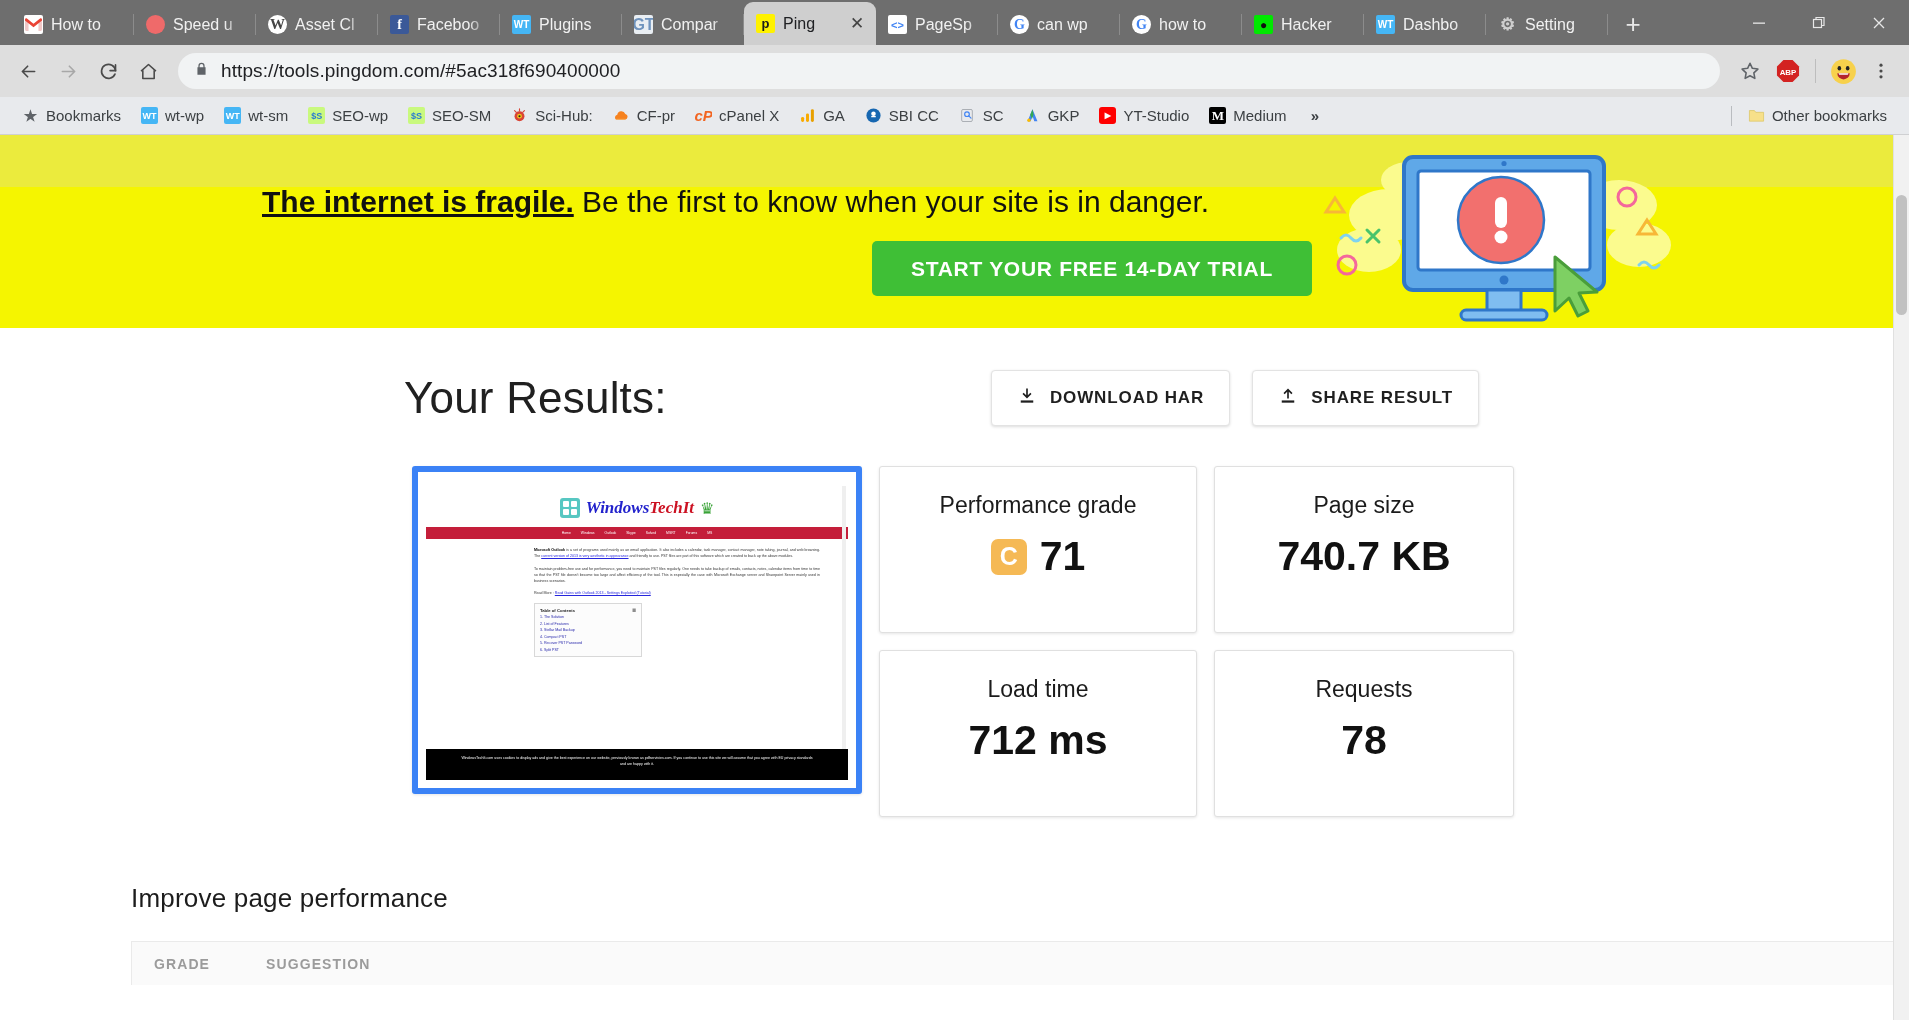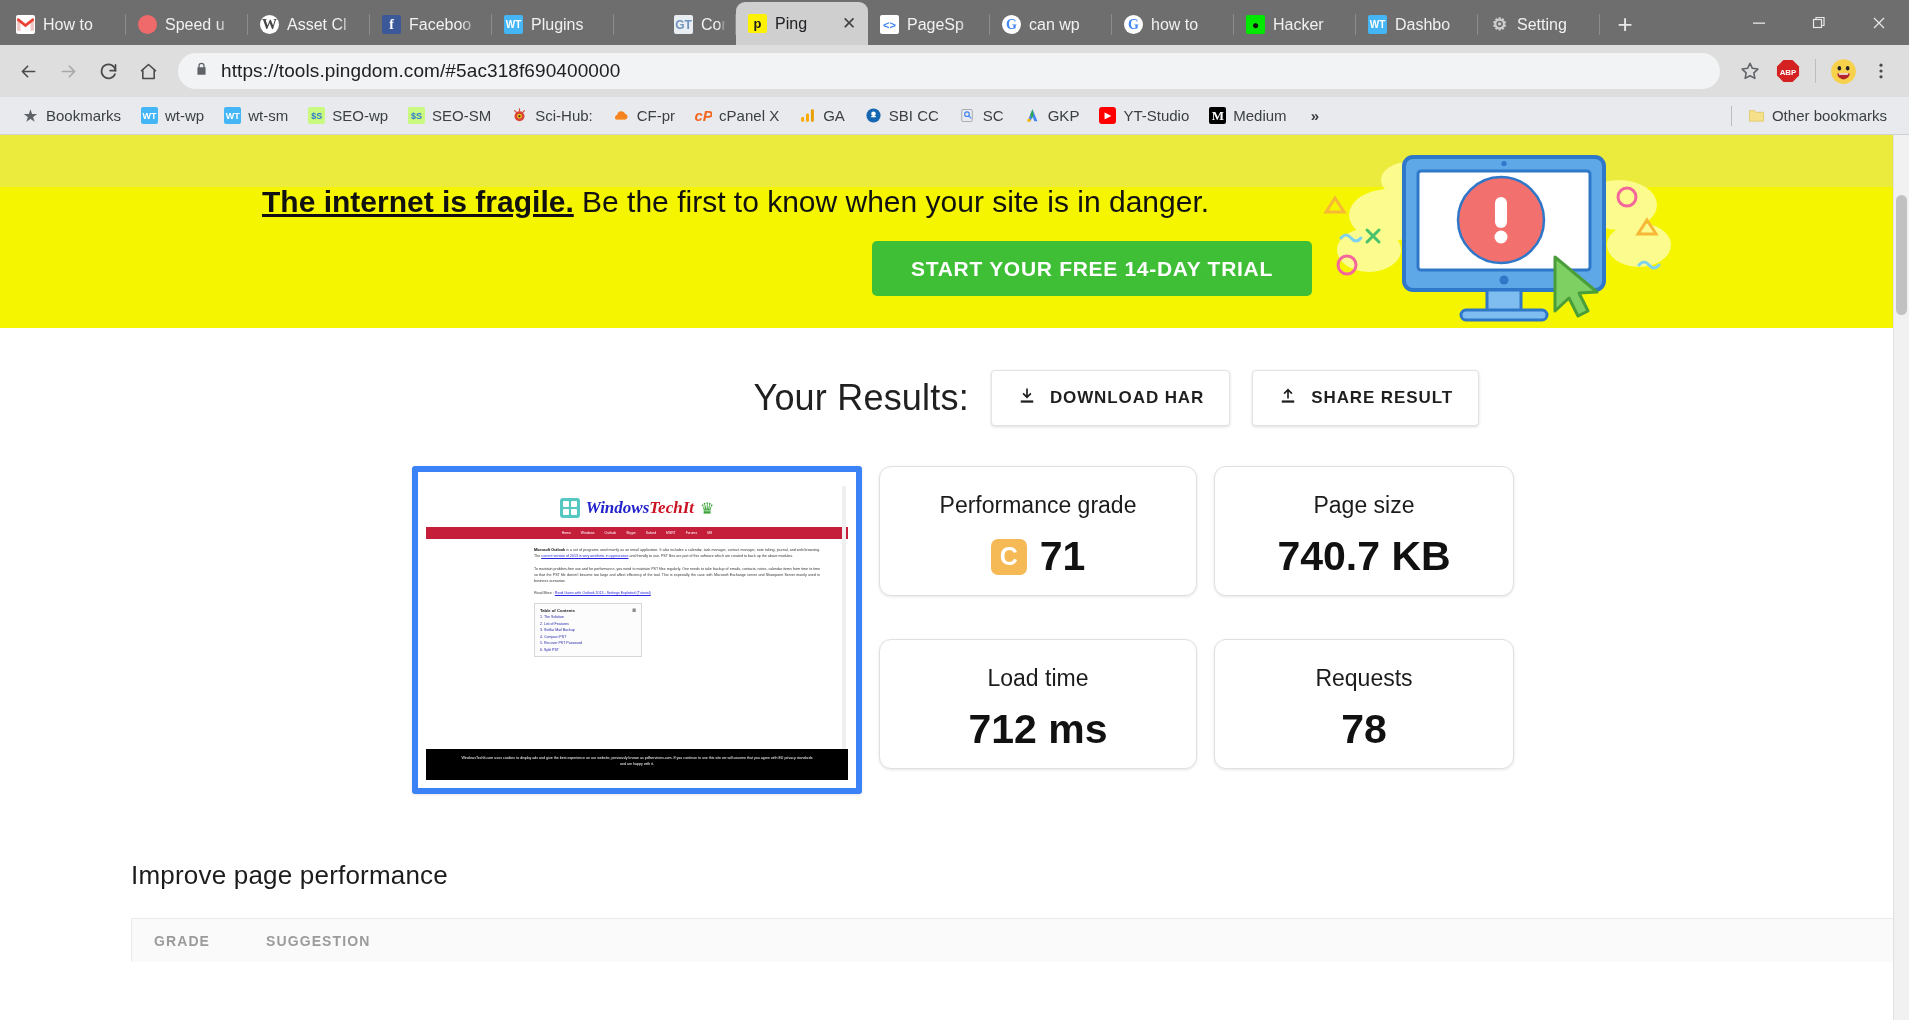--- a/index.html
+++ b/index.html
@@ -8,21 +8,21 @@
     overflow: hidden;
     font-family: "Liberation Sans", sans-serif;
     background: #ffffff;
   }
 
   
   .browser { width: 1909px; height: 1020px; position: relative; }
 
   .tabstrip {
     height: 45px; background: #6e6e6e;
-    display: flex; align-items: flex-end; padding-left: 4px;
+    display: flex; align-items: flex-end; padding-left: 12px;
     position: relative;
   }
   .tab {
     height: 41px; width: 122px;
     display: flex; align-items: center; gap: 8px;
     padding: 0 10px 0 12px;
     position: relative; flex: 0 0 auto;
     color: #f1f1f1; font-size: 16px; white-space: nowrap;
     overflow: hidden;
   }
@@ -124,23 +124,22 @@
     display: flex; align-items: center; justify-content: center;
   }
   .illus { position: absolute; right: 200px; top: 0; width: 420px; height: 193px; z-index: 2; }
 
   .results-area { padding: 42px 0 0 0; }
   .results-row {
     display: flex; align-items: center;
     margin-left: 404px; width: 1075px;
   }
   .results-title {
-    font-size: 36px; font-weight: 300; color: #202020; letter-spacing: .2px;
+    font-size: 44px; font-weight: 300; color: #202020; letter-spacing: .2px;
     flex: 1;
-    text-align: right;
   }
   .hbtn {
     height: 56px; background: #fff; border: 1px solid #e3e3e3; border-radius: 4px;
     box-shadow: 0 1px 3px rgba(0,0,0,.14);
     display: flex; align-items: center; gap: 13px; padding: 0 25px;
     font-size: 17px; font-weight: 700; letter-spacing: .9px; color: #1f1f1f;
     margin-left: 22px;
   }
 
   .cards {
@@ -148,21 +147,21 @@
     display: grid; grid-template-columns: 450px 318px 300px;
     column-gap: 17px; row-gap: 17px;
   }
   .shot {
     grid-row: 1 / span 2; height: 328px; background: #fff;
     border: 6px solid #3b82f6; border-radius: 3px;
     box-shadow: 0 1px 3px rgba(0,0,0,.10);
     padding: 8px; overflow: hidden; position: relative;
   }
   .card {
-    height: 130px; background: #fff; border: 1px solid #e0e0e0; border-radius: 12px;
+    height: 167px; background: #fff; border: 1px solid #e0e0e0; border-radius: 3px;
     box-shadow: 0 1px 3px rgba(0,0,0,.10);
     display: flex; flex-direction: column; align-items: center; padding-top: 25px;
   }
   .card-label { font-size: 23px; font-weight: 400; color: #1b1b1b; }
   .card-value {
     font-size: 41px; font-weight: 700; color: #111; margin-top: 14px;
     display: flex; align-items: center; gap: 13px;
   }
   .grade-badge {
     width: 36px; height: 36px; border-radius: 7px; background: #f5b955;
@@ -259,21 +258,21 @@
     </div>
     <div class="tab">
       <span class="favicon" style="background:#3b5998;color:#fff;font-family:'Liberation Serif',serif;font-size:14px;">f</span>
       <span class="tab-title">Faceboo</span>
     </div>
     <div class="tab">
       <span class="favicon" style="background:#45b6f5;color:#fff;font-size:10px;">WT</span>
       <span class="tab-title">Plugins</span>
     </div>
     <div class="tab">
-      <span class="favicon" style="background:#e9eef3;color:#6f93bd;font-size:12px;margin-left:48px;">GT</span>
+      <span class="favicon" style="background:#e9eef3;color:#6f93bd;font-size:16px;">GT</span>
       <span class="tab-title">Compar</span>
     </div>
     <div class="tab active">
       <span class="favicon" style="background:#fff200;color:#1c1c1c;font-size:13px;">p</span>
       <span class="tab-title">Ping</span>
       <span class="tab-close">✕</span>
     </div>
     <div class="tab">
       <span class="favicon" style="background:#fff;color:#4285f4;font-size:11px;">&lt;&gt;</span>
       <span class="tab-title">PageSp</span>

